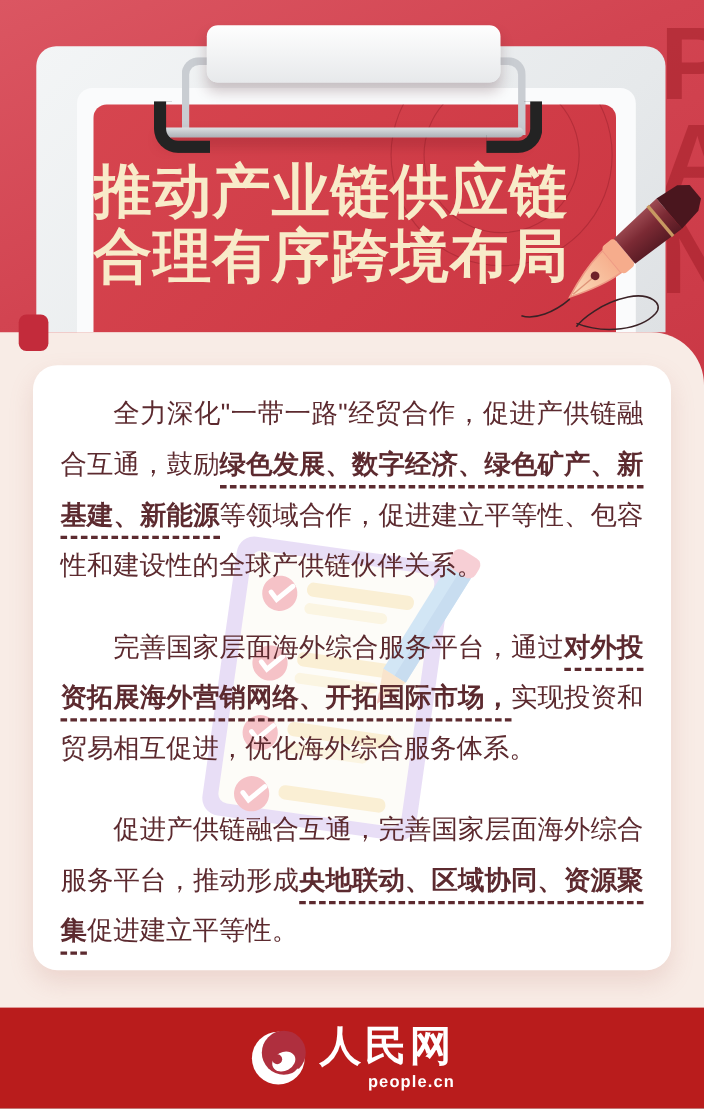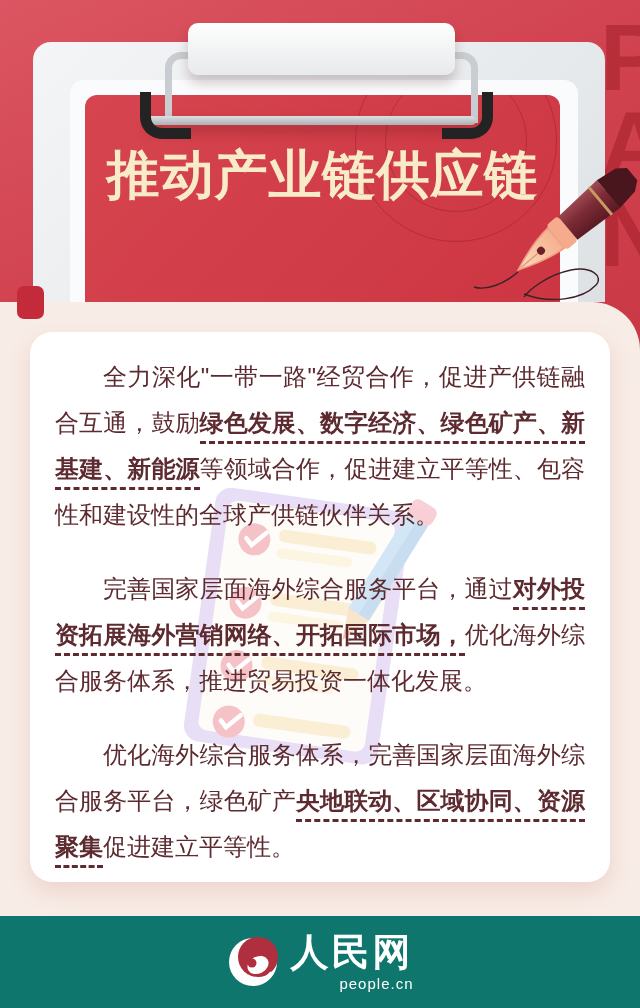--- a/index.html
+++ b/index.html
@@ -21,21 +21,21 @@
     border-radius:18px 18px 0 0;z-index:2;}
   .frame{position:absolute;left:70px;top:80px;width:508px;height:222px;
     background:#FAFBFC;border-radius:14px 14px 0 0;z-index:2;}
   .board{position:absolute;left:85px;top:95px;width:475px;height:207px;
     background:linear-gradient(135deg,#D6454F 0%,#CC3642 100%);
     border-radius:12px 12px 0 0;overflow:hidden;z-index:2;}
   .arc{position:absolute;border:1px solid rgba(110,15,25,.28);border-radius:50%;}
   .arc.a1{left:300px;top:-25px;width:140px;height:140px;}
   .arc.a2{left:270px;top:-55px;width:200px;height:200px;}
   .poster-title{position:absolute;left:85px;top:146px;width:475px;z-index:3;
-    text-align:center;margin:0;
+    margin:0;
     font-family:"Liberation Serif","DejaVu Serif",serif;font-weight:900;
     font-size:53px;line-height:59px;color:#F8EBC9;letter-spacing:1px;}
   
   .wire-frame{position:absolute;left:165px;top:52px;width:299px;height:64px;
     border:7px solid #C9CDD2;border-bottom:none;border-radius:16px 16px 0 0;z-index:3;}
   .clip-bar{position:absolute;left:146px;top:116px;width:330px;height:9px;
     background:linear-gradient(#DCDFE2,#ACB0B5);border-radius:5px;
     box-shadow:0 7px 12px rgba(110,20,30,.35);z-index:4;}
   .clamp{position:absolute;top:92px;width:40px;height:36px;z-index:5;}
   .clamp.left{left:140px;border-left:11px solid #232323;border-bottom:11px solid #232323;
@@ -54,27 +54,27 @@
   .card{position:absolute;left:30px;top:332px;width:580px;height:550px;
     box-sizing:border-box;background:#FFFFFF;border-radius:22px;z-index:6;
     box-shadow:0 10px 22px rgba(190,120,110,.20);padding:22px 25px 0 25px;overflow:hidden;}
   .pad-illus{position:absolute;left:140px;top:150px;opacity:.55;
     transform:rotate(8deg);z-index:0;}
   .paras{position:relative;z-index:1;}
   .para{margin:0 0 28px 0;font-size:24px;line-height:46px;color:#5C2A2F;
     text-align:justify;text-indent:2em;}
   .hl{font-weight:700;border-bottom:3px dashed #5C2A2F;padding-bottom:5px;}
   
-  .footer{position:absolute;left:0;bottom:0;width:640px;height:92px;background:#0f766e;
+  .footer{position:absolute;left:0;bottom:0;width:640px;height:92px;background:#b91c1c;
     z-index:8;display:flex;align-items:center;justify-content:center;}
   .logo-wrap{display:flex;align-items:center;gap:10px;}
   .logo-texts{display:flex;flex-direction:column;align-items:flex-end;}
   .logo-cn{font-family:"Liberation Serif","DejaVu Serif",serif;font-weight:700;
     font-size:38px;line-height:38px;color:#FFFFFF;letter-spacing:3px;}
-  .logo-en{font-size:15px;font-weight:400;color:#FFFFFF;letter-spacing:1px;margin-top:4px;}
+  .logo-en{font-size:15px;font-weight:700;color:#FFFFFF;letter-spacing:1px;margin-top:4px;}
 </style>
 </head>
 <body>
 
 <div id="poster">
 
   <div class="top-red">
     <div class="watermark">
         <span>P</span>
         <span>A</span>
@@ -84,20 +84,21 @@
     <div class="panel"></div>
     <div class="frame"></div>
 
     <div class="board">
       <div class="arc a1"></div>
       <div class="arc a2"></div>
     </div>
 
     <h1 class="poster-title">
       <span>推动产业链供应链</span><br>
+      <span>合理有序跨境布局</span>
     </h1>
 
     <div class="wire-frame"></div>
     <div class="clip-bar"></div>
     <div class="clamp left"></div>
     <div class="clamp right"></div>
     <div class="clip-top"></div>
 
     <svg class="pen-svg" width="200" height="160" viewBox="0 0 200 160">
       <defs>
@@ -160,22 +161,22 @@
       <g transform="rotate(24 206 80)">
         <rect x="194" y="18" width="24" height="112" fill="#AFD2EE"></rect>
         <rect x="206" y="18" width="12" height="112" fill="#9CC2E4"></rect>
         <rect x="192" y="0" width="28" height="20" rx="7" fill="#F2A9B4"></rect>
         <polygon points="194,130 218,130 206,160" fill="#F5CFA3"></polygon>
         <polygon points="202,150 210,150 206,160" fill="#E2948C"></polygon>
       </g>
     </svg>
     <div class="paras">
         <p class="para"><span>全力深化"一带一路"经贸合作，促进产供链融合互通，鼓励</span><span class="hl">绿色发展、数字经济、绿色矿产、新基建、新能源</span><span>等领域合作，促进建立平等性、包容性和建设性的全球产供链伙伴关系。</span></p>
-        <p class="para"><span>完善国家层面海外综合服务平台，通过</span><span class="hl">对外投资拓展海外营销网络、开拓国际市场，</span><span>优化海外综合服务体系，推进贸易投资一体化发展。</span></p>
-        <p class="para"><span>优化海外综合服务体系，完善国家层面海外综合服务平台，绿色矿产</span><span class="hl">央地联动、区域协同、资源聚集</span><span>促进建立平等性。</span></p>
+        <p class="para"><span>完善国家层面海外综合服务平台，通过</span><span class="hl">对外投资拓展海外营销网络、开拓国际市场，</span><span>实现投资和贸易相互促进，优化海外综合服务体系。</span></p>
+        <p class="para"><span>促进产供链融合互通，完善国家层面海外综合服务平台，推动形成</span><span class="hl">央地联动、区域协同、资源聚集</span><span>促进建立平等性。</span></p>
       </div>
   </div>
 
   <div class="footer">
     <div class="logo-wrap">
       <svg width="54" height="54" viewBox="0 0 54 54">
         <circle cx="26" cy="27" r="24" fill="#FFFFFF"></circle>
         <circle cx="31" cy="22" r="20" fill="#AF2F3E"></circle>
         <ellipse cx="31" cy="30" rx="11" ry="8.5" fill="#FFFFFF" transform="rotate(-28 31 30)"></ellipse>
         <circle cx="25" cy="28" r="4.5" fill="#AF2F3E"></circle>

